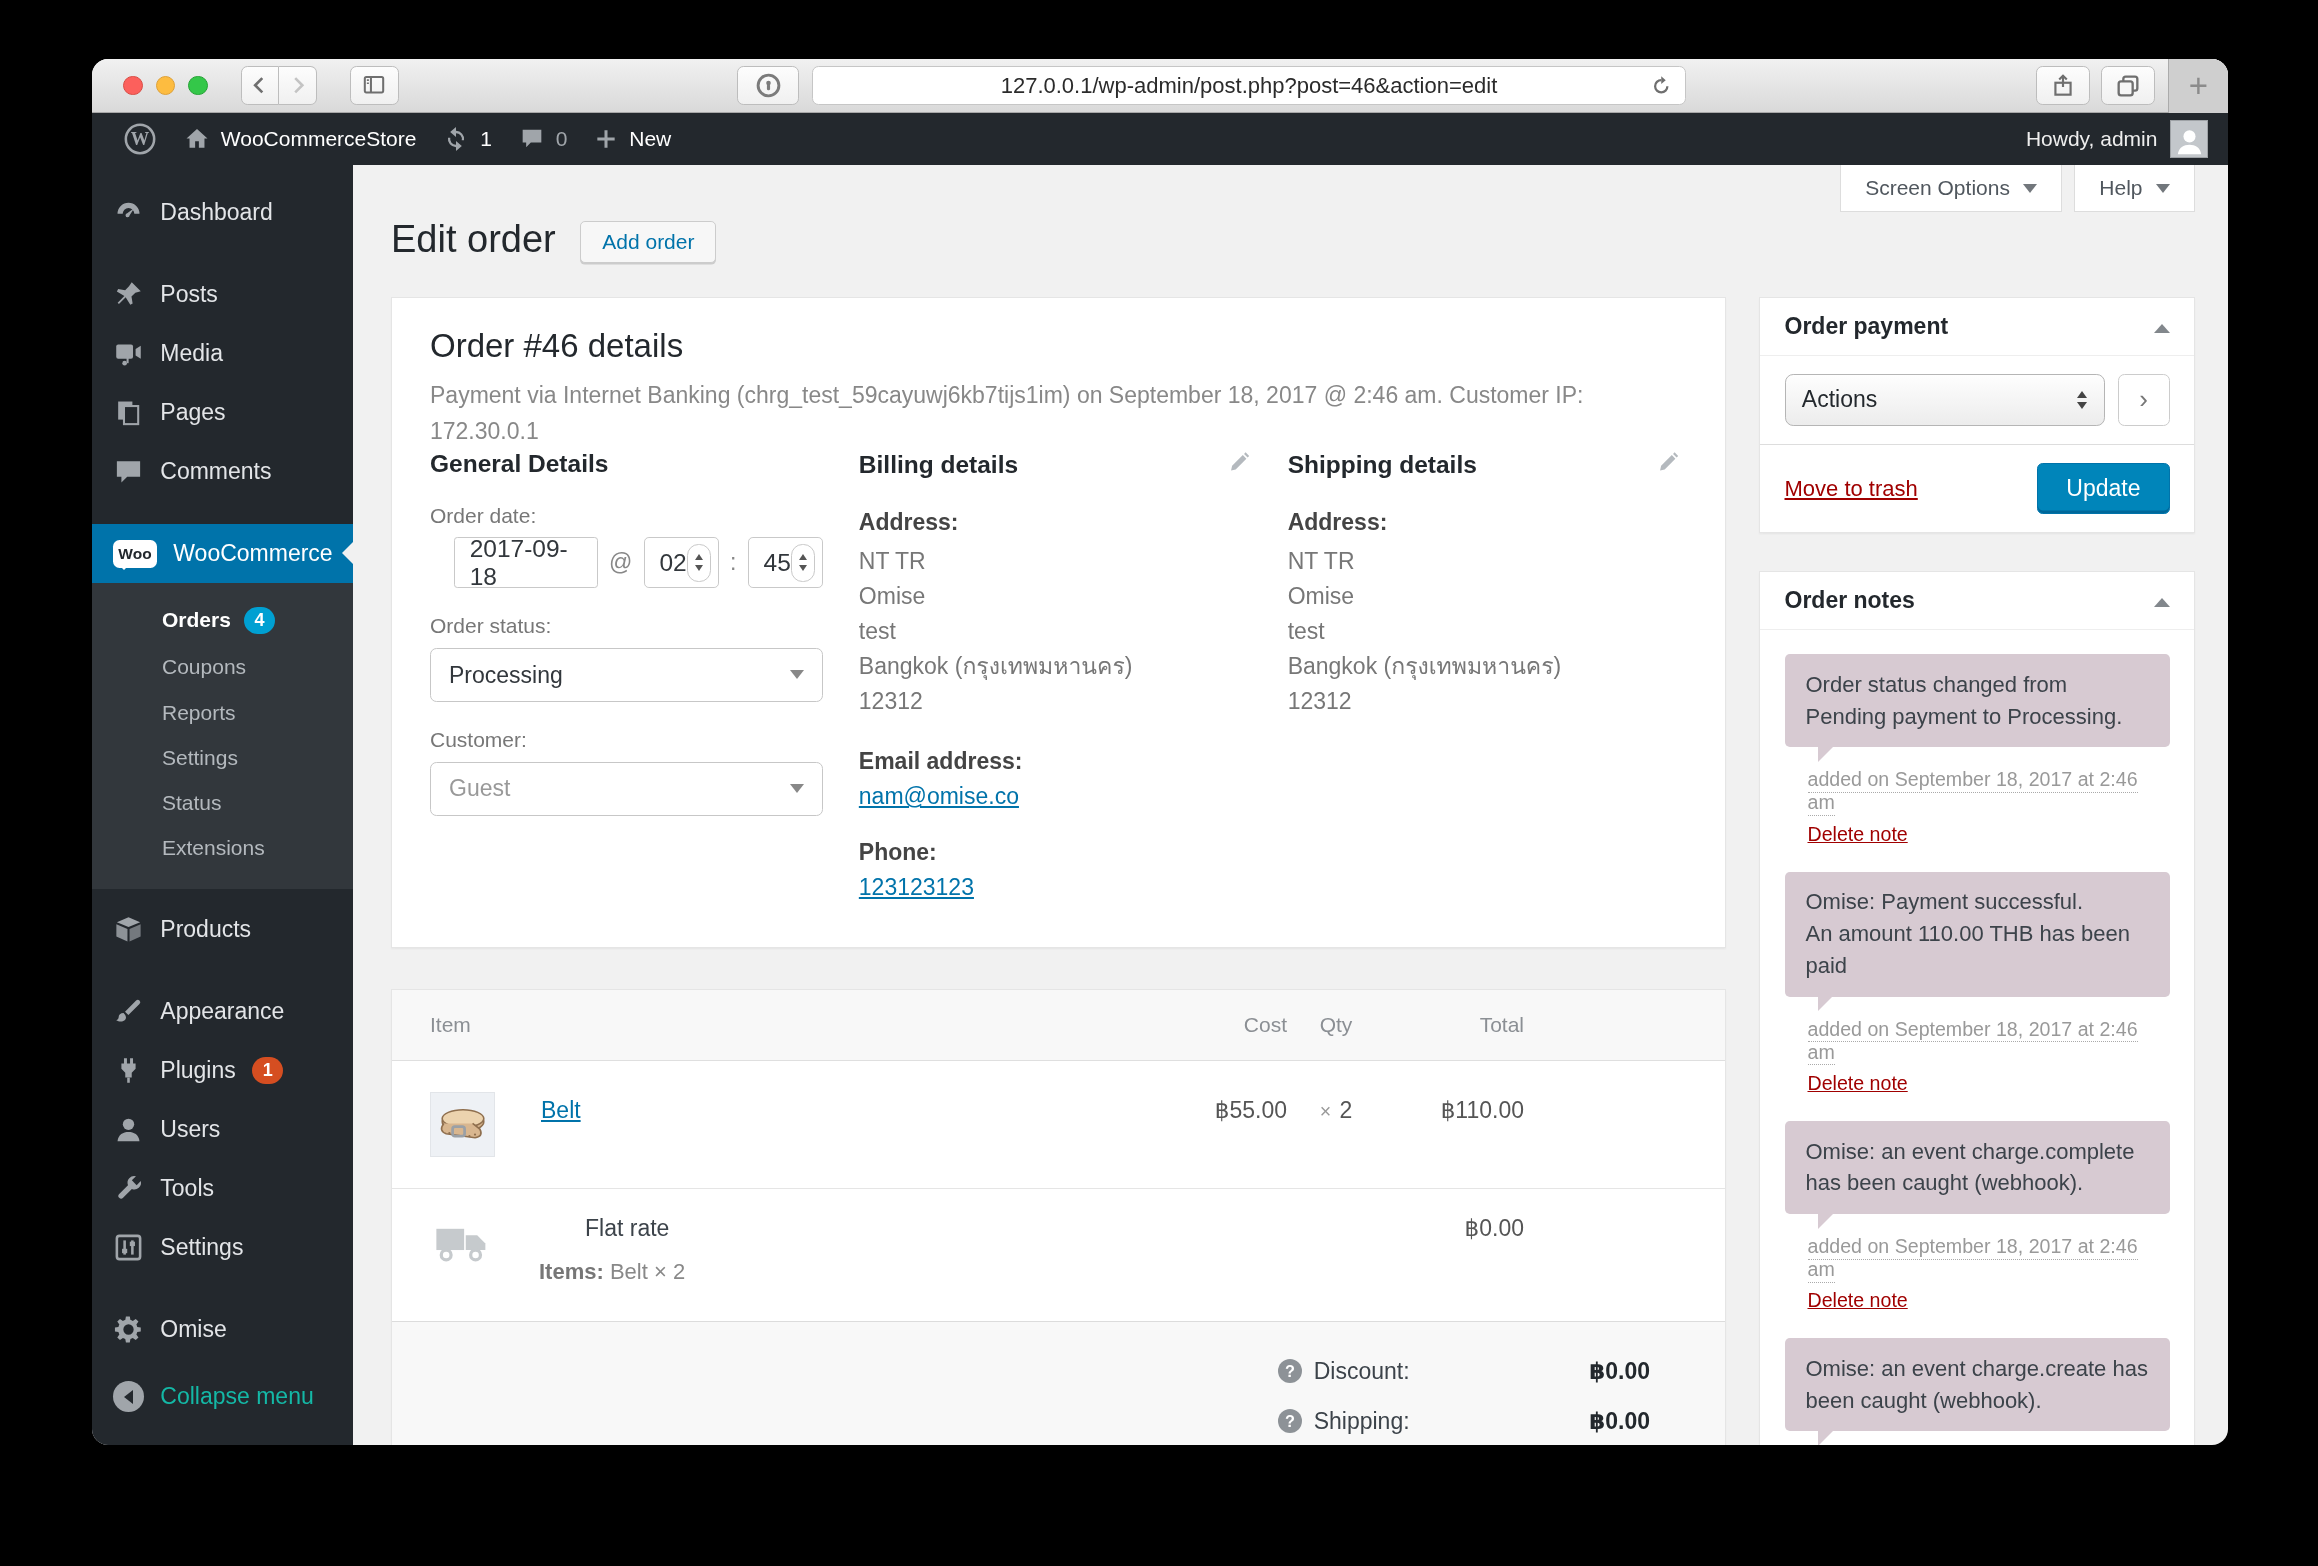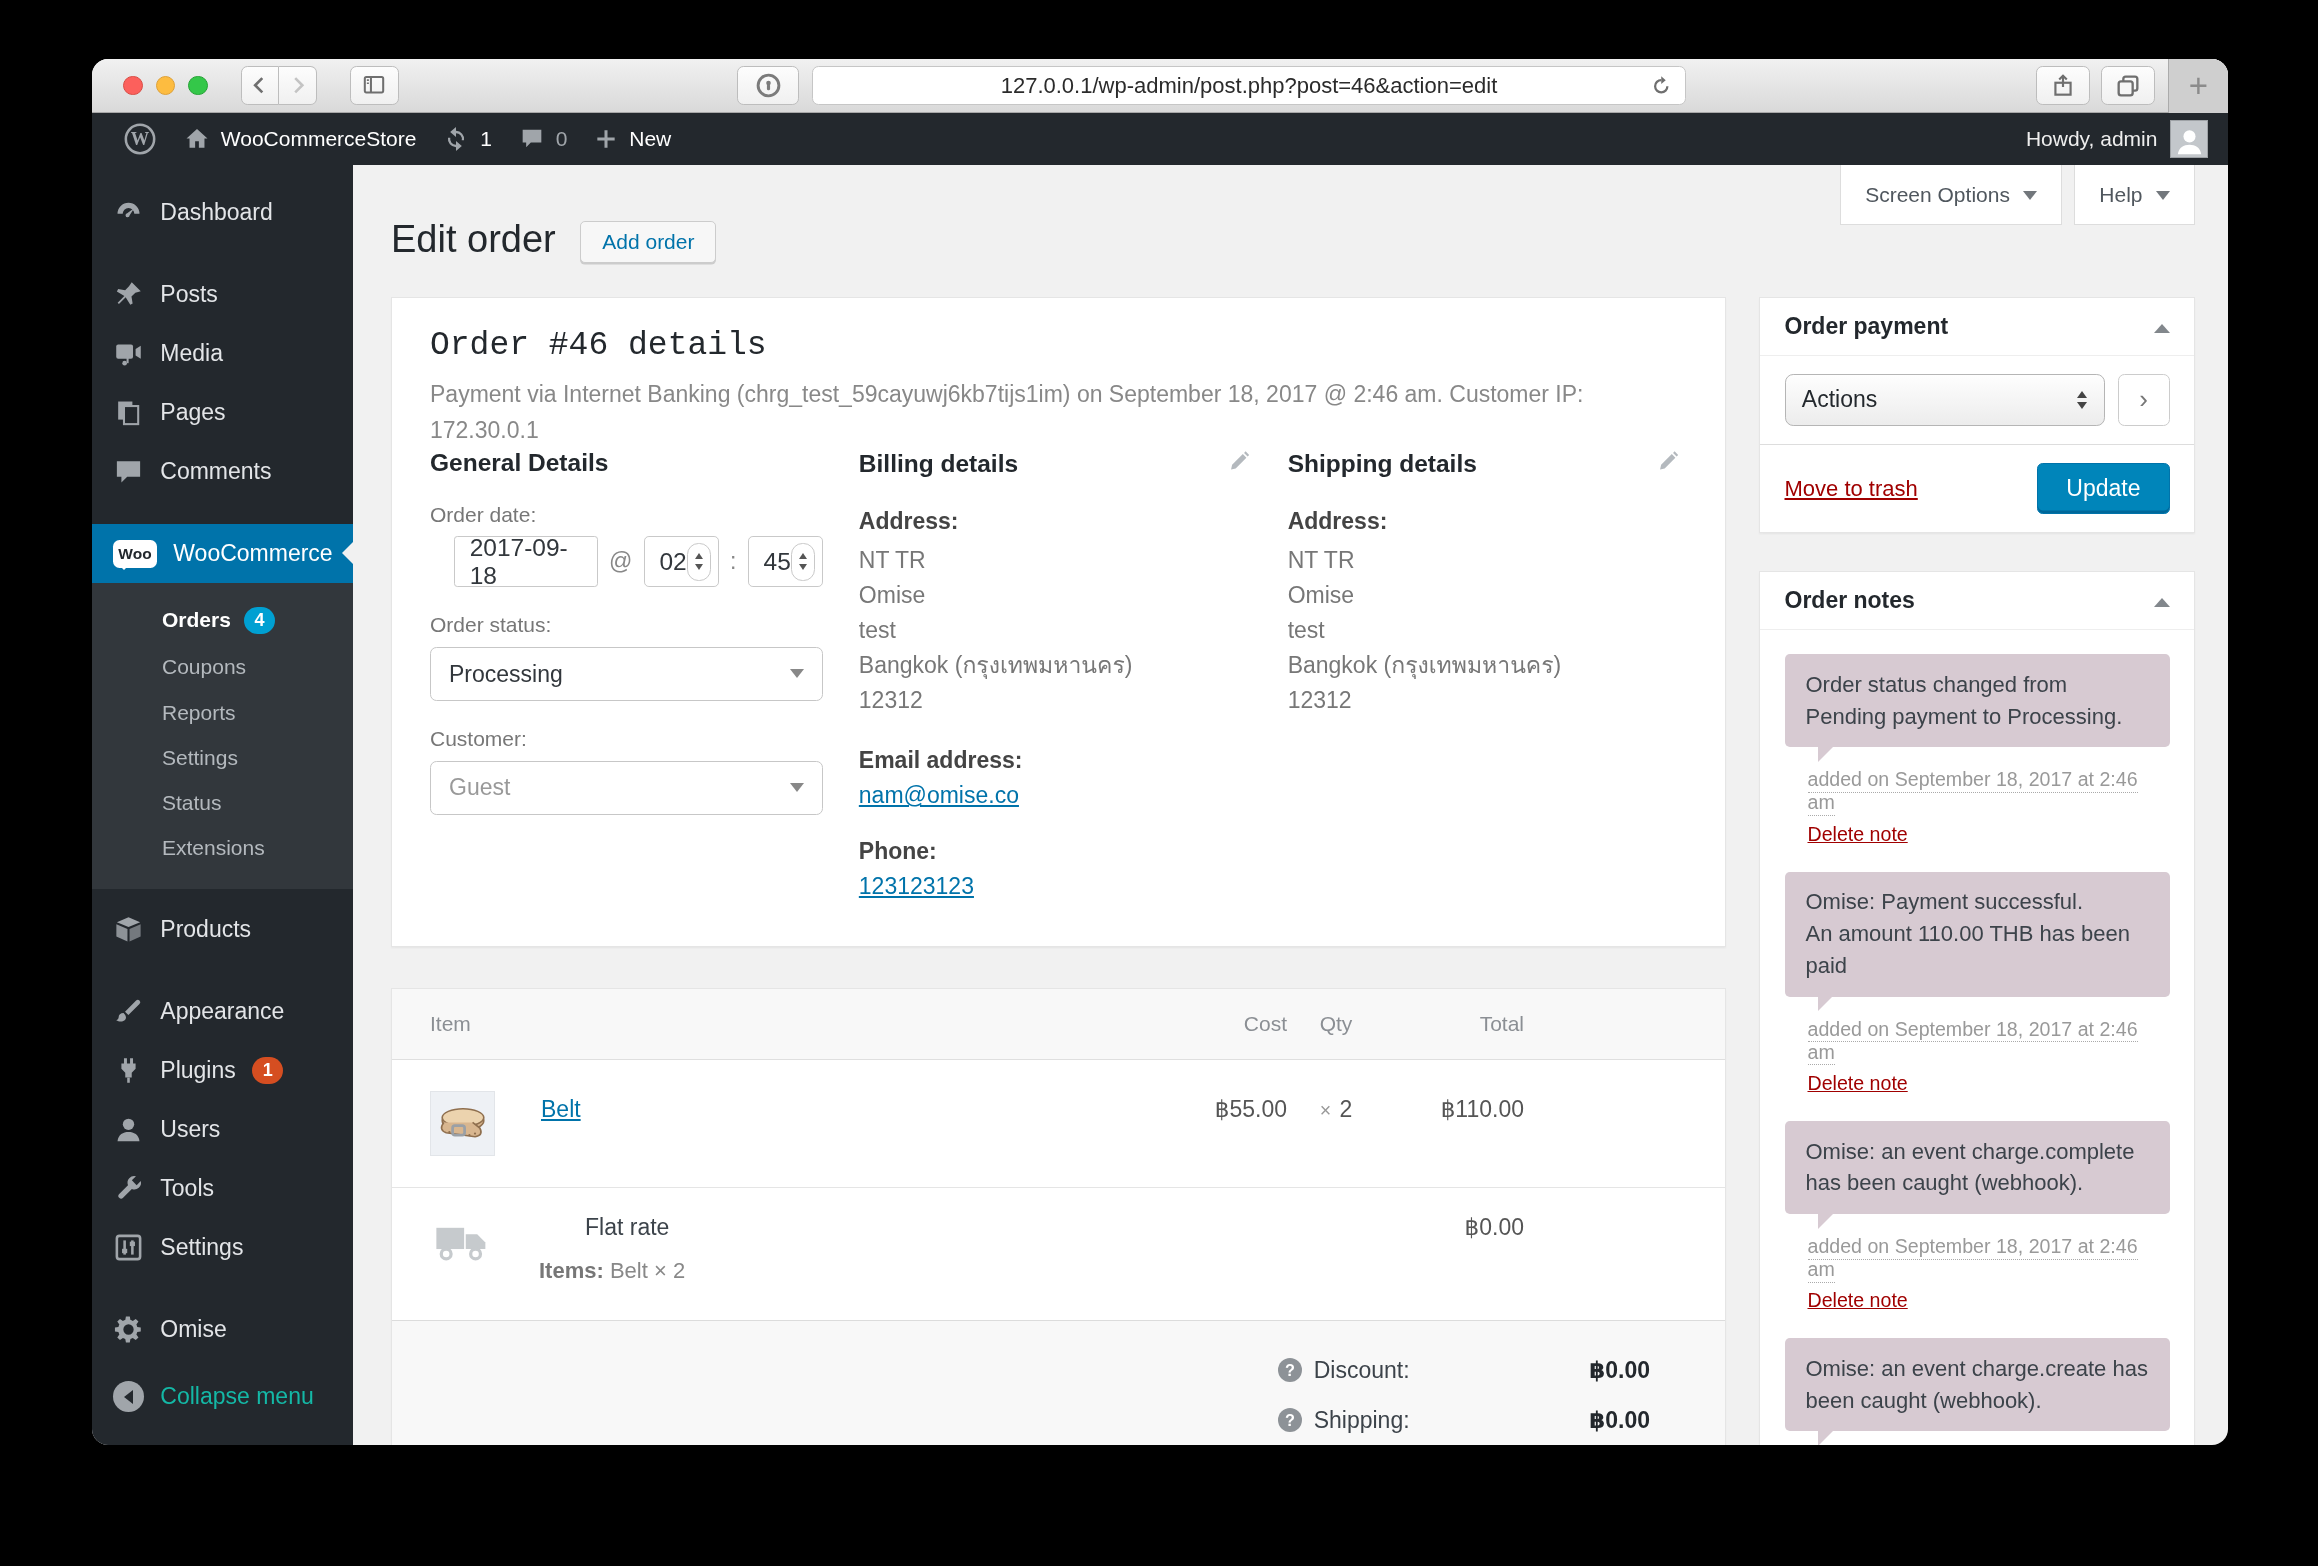--- a/index.html
+++ b/index.html
@@ -52,34 +52,34 @@
   .smi{padding:10.6px 0 10.6px 70px;font-size:21px;color:#b4b9be;display:flex;align-items:center;gap:13px;}
   .smi.current{color:#fff;font-weight:bold;}
   .woolg{width:44px;height:28px;background:#fff;border-radius:6.5px;position:relative;flex:0 0 44px;
          display:flex;align-items:center;justify-content:center;color:#23282d;font-size:15.5px;font-weight:bold;}
   .woolg:after{content:"";position:absolute;left:6.5px;bottom:-6.5px;border:4.1px solid transparent;border-top-color:#fff;}
   .collapse-ic{width:31px;height:31px;border-radius:50%;background:#a0a5aa;color:#23282d;display:flex;align-items:center;justify-content:center;flex:0 0 31px;}
   .collapse-ic .tri{width:0;height:0;border:7.4px solid transparent;border-right:9.8px solid #23282d;margin-left:-6.5px;}
   
   .main{flex:1;position:relative;overflow:hidden;padding:0 33px 0 38px;}
   .screen-tabs{position:absolute;top:0;right:33px;display:flex;gap:11.4px;z-index:5;}
-  .stab{background:#fff;border:0.8px solid #ddd;border-top:none;padding:0 24.5px;height:60px;display:flex;align-items:center;
+  .stab{background:#fff;border:0.8px solid #ddd;border-top:none;padding:0 24.5px;height:47px;display:flex;align-items:center;
         font-size:21px;color:#50575e;gap:13px;}
   .caret{width:0;height:0;border:7.4px solid transparent;border-top:9px solid #72777c;margin-top:8.2px;}
   .pagehead{margin-top:51px;display:flex;align-items:center;gap:24.5px;}
   .pagetitle{font-size:38px;color:#23282d;font-weight:400;}
   .addorder{font-size:21px;color:#0073aa;background:#f7f7f7;border:0.8px solid #ccc;border-radius:4.9px;padding:8.2px 21px;
             box-shadow:0 1.6px 0 #ccc;margin-top:4.9px;}
   .cols{display:flex;gap:33px;margin-top:34px;align-items:flex-start;}
   .leftcol{flex:1;min-width:0;}
   .rightcol{width:436px;flex:0 0 436px;}
   .panel{background:#fff;border:0.8px solid #e5e5e5;box-shadow:0 1.6px 1.6px rgba(0,0,0,.04);}
   
   .orderdata{padding:29px 38px 46px;}
-  .oheading{font-size:33px;color:#23282d;font-weight:400;font-family:Liberation Mono, monospace;}
+  .oheading{font-size:33px;color:#23282d;font-weight:400;}
   .osub{font-size:23px;color:#888;line-height:1.55;margin-top:13px;max-width:1258px;}
   .threecol{display:flex;}
   .ocol{flex:1;padding-right:36px;min-width:0;}
   .ocol-title{font-size:24.5px;font-weight:bold;color:#23282d;display:flex;align-items:center;justify-content:space-between;}
   .pencil svg{width:24.5px;height:24.5px;fill:#b4b9be;}
   .flabel{font-size:21px;color:#777;margin:26px 0 9.8px;}
   .daterow{display:flex;align-items:center;gap:11.4px;padding-left:24px;}
   .tinput{background:#fff;border:0.8px solid #c9c9c9;border-radius:3.3px;height:51px;display:flex;align-items:center;
           padding:0 14.7px;font-size:24.5px;color:#32373c;}
   .date{width:239px;}

